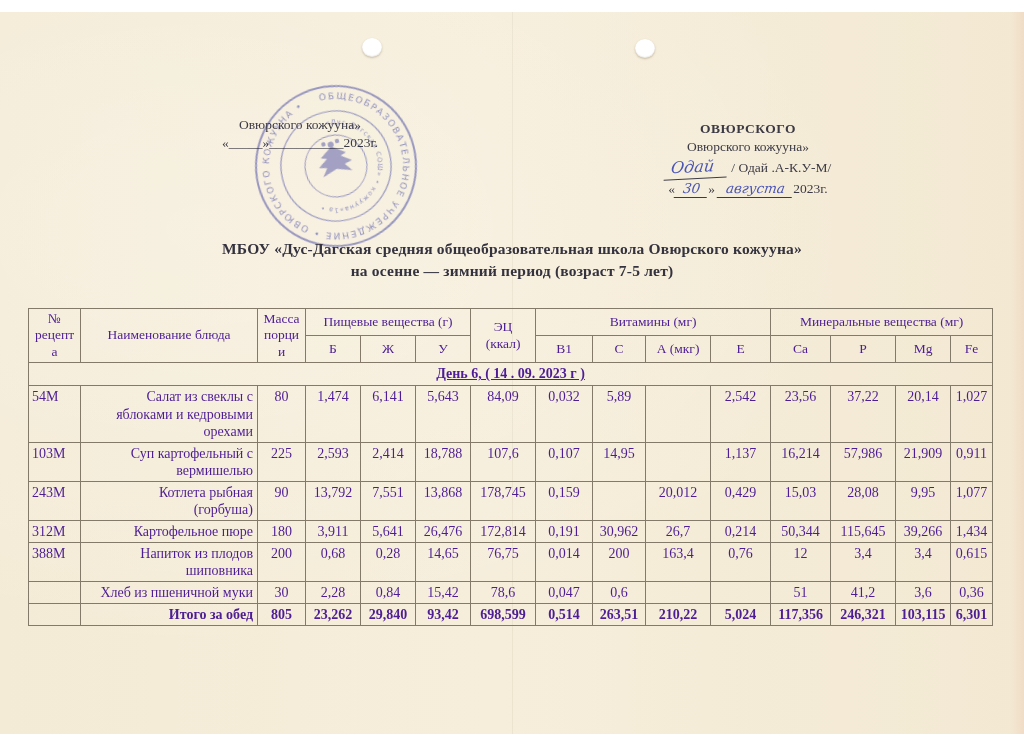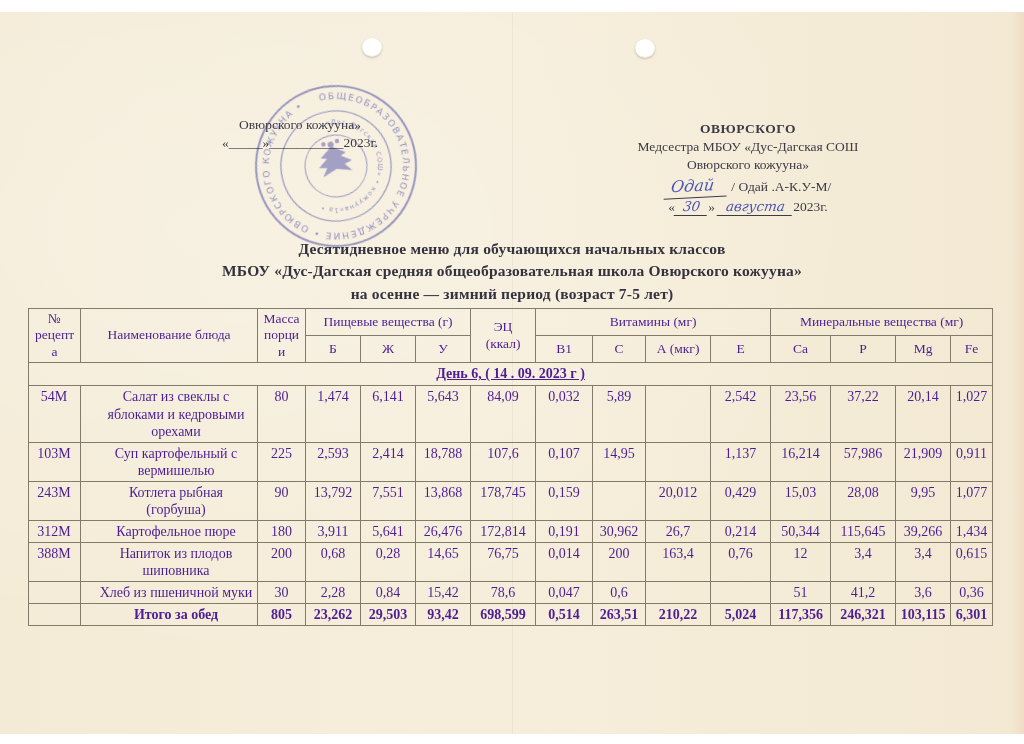--- a/index.html
+++ b/index.html
@@ -72,22 +72,22 @@
     border-collapse:collapse;table-layout:fixed;
     font-size:13.5px;color:#4c1d95;
   }
   .menu-table th,.menu-table td{
     border:1px solid #837a6a;
     padding:2px 4px;vertical-align:top;
     overflow:hidden;line-height:1.22;
   }
   .menu-table th{font-weight:normal;text-align:center;vertical-align:middle;overflow-wrap:anywhere;}
   .menu-table td{text-align:center;font-size:14px;}
-  .menu-table td.name-cell{text-align:center;padding-left:18px;}
-  .menu-table td.no-cell{text-align:center;padding-left:3px;}
+  .menu-table td.name-cell{text-align:right;padding-left:18px;}
+  .menu-table td.no-cell{text-align:left;padding-left:3px;}
   .day-row td{
     font-weight:bold;text-decoration:underline;text-align:center;
     padding:2px 0 3px 0;font-size:14px;
   }
   .total-row td{font-weight:bold;}
   .mass-cell{text-align:center;}
 </style>
 </head>
 <body>
 
@@ -121,34 +121,32 @@
   <g fill="#6e72c8" opacity="0.75">
     <path d="M90 70 l-13 9 6 2 -10 7 8 2 -6 8 15 -5 15 5 -6 -8 8 -2 -10 -7 6 -2 z"></path>
     <circle cx="90" cy="68" r="3"></circle>
     <circle cx="83" cy="66" r="2.2"></circle>
     <circle cx="97" cy="66" r="2.2"></circle>
   </g>
 </svg>
 
 <div class="block agree-block">
   <div class="blk-title">ОВЮРСКОГО</div>
-  <div>Медсестра МБОУ «Дус-Дагская  СОШ</div>
   <div>Овюрского  кожууна»</div>
   <div class="agree-sign">
     <span class="hand">Одай</span>
     <span>/ Одай .А-К.У-М/</span>
   </div>
   <div>
     <span>«</span><span class="hand-u">30</span><span>»</span>
     <span class="hand-u">августа</span><span>2023г.</span>
   </div>
 </div>
 
 <div class="doc-title">
-  <div>Десятидневное меню для обучающихся начальных классов</div>
   <div>МБОУ «Дус-Дагская средняя общеобразовательная школа Овюрского кожууна»</div>
   <div>на осенне — зимний период (возраст 7-5 лет)</div>
 </div>
 
 <table class="menu-table">
   <colgroup>
     <col style="width:52px">
       <col style="width:177px">
       <col style="width:48px">
     <col style="width:55px">
@@ -292,21 +290,21 @@
     <td>51</td>
     <td>41,2</td>
     <td>3,6</td>
     <td>0,36</td>
   </tr>
       <tr class="total-row">
       <td class="no-cell"></td>
       <td class="name-cell">Итого за обед</td>
       <td>805</td>
       <td>23,262</td>
-      <td>29,503</td>
+      <td>29,840</td>
       <td>93,42</td>
       <td>698,599</td>
       <td>0,514</td>
       <td>263,51</td>
       <td>210,22</td>
       <td>5,024</td>
       <td>117,356</td>
       <td>246,321</td>
       <td>103,115</td>
       <td>6,301</td>

